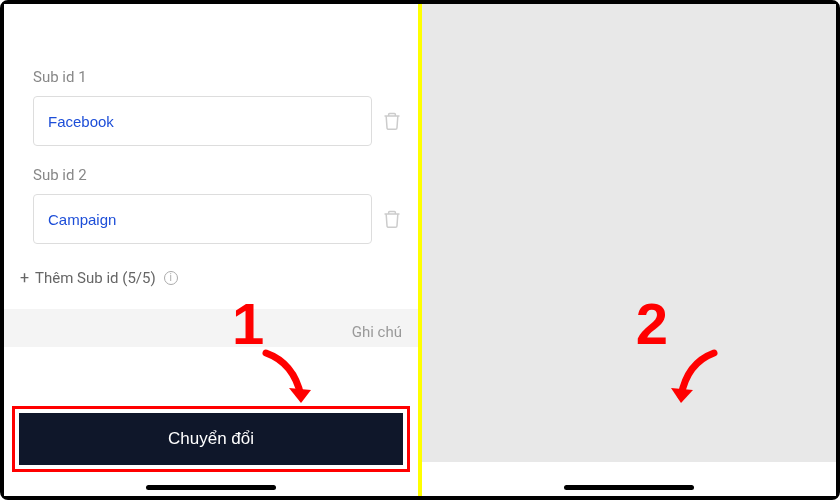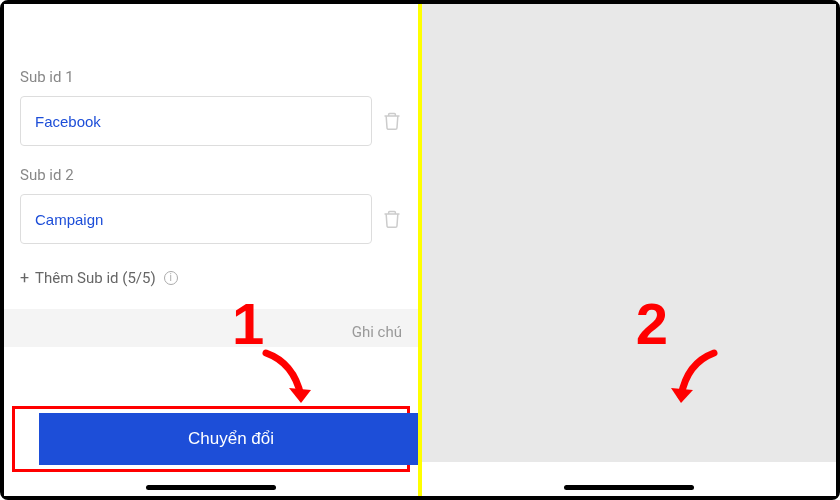--- a/index.html
+++ b/index.html
@@ -45,20 +45,21 @@
     }
     .left-content {
       padding: 20px 16px 0 16px;
       flex: 1;
       display: flex;
       flex-direction: column;
       position: relative;
     }
     .field-group {
       margin-bottom: 20px;
+      margin-left: 13px;
     }
     .field-label {
       font-size: 15px;
       color: #888;
       margin-bottom: 10px;
       display: block;
       filter: blur(0.6px);
     }
     .input-row {
       display: flex;
@@ -120,29 +121,28 @@
       filter: blur(0.6px);
     }
     .bottom-area {
       background: #fff;
       padding: 10px 8px 24px 8px;
       position: relative;
     }
     .main-button {
       width: 100%;
       height: 52px;
-      background: #1d4ed8;
+      background: #0f172a;
       color: #fff;
       border: none;
       font-size: 17px;
       cursor: pointer;
       display: flex;
       align-items: center;
       justify-content: center;
-      margin-left: 20px;
     }
     .highlight-box {
       border: 3px solid #ff0000;
       padding: 4px;
     }
     .right-content {
       flex: 1;
       position: relative;
     }
     .step-number {

